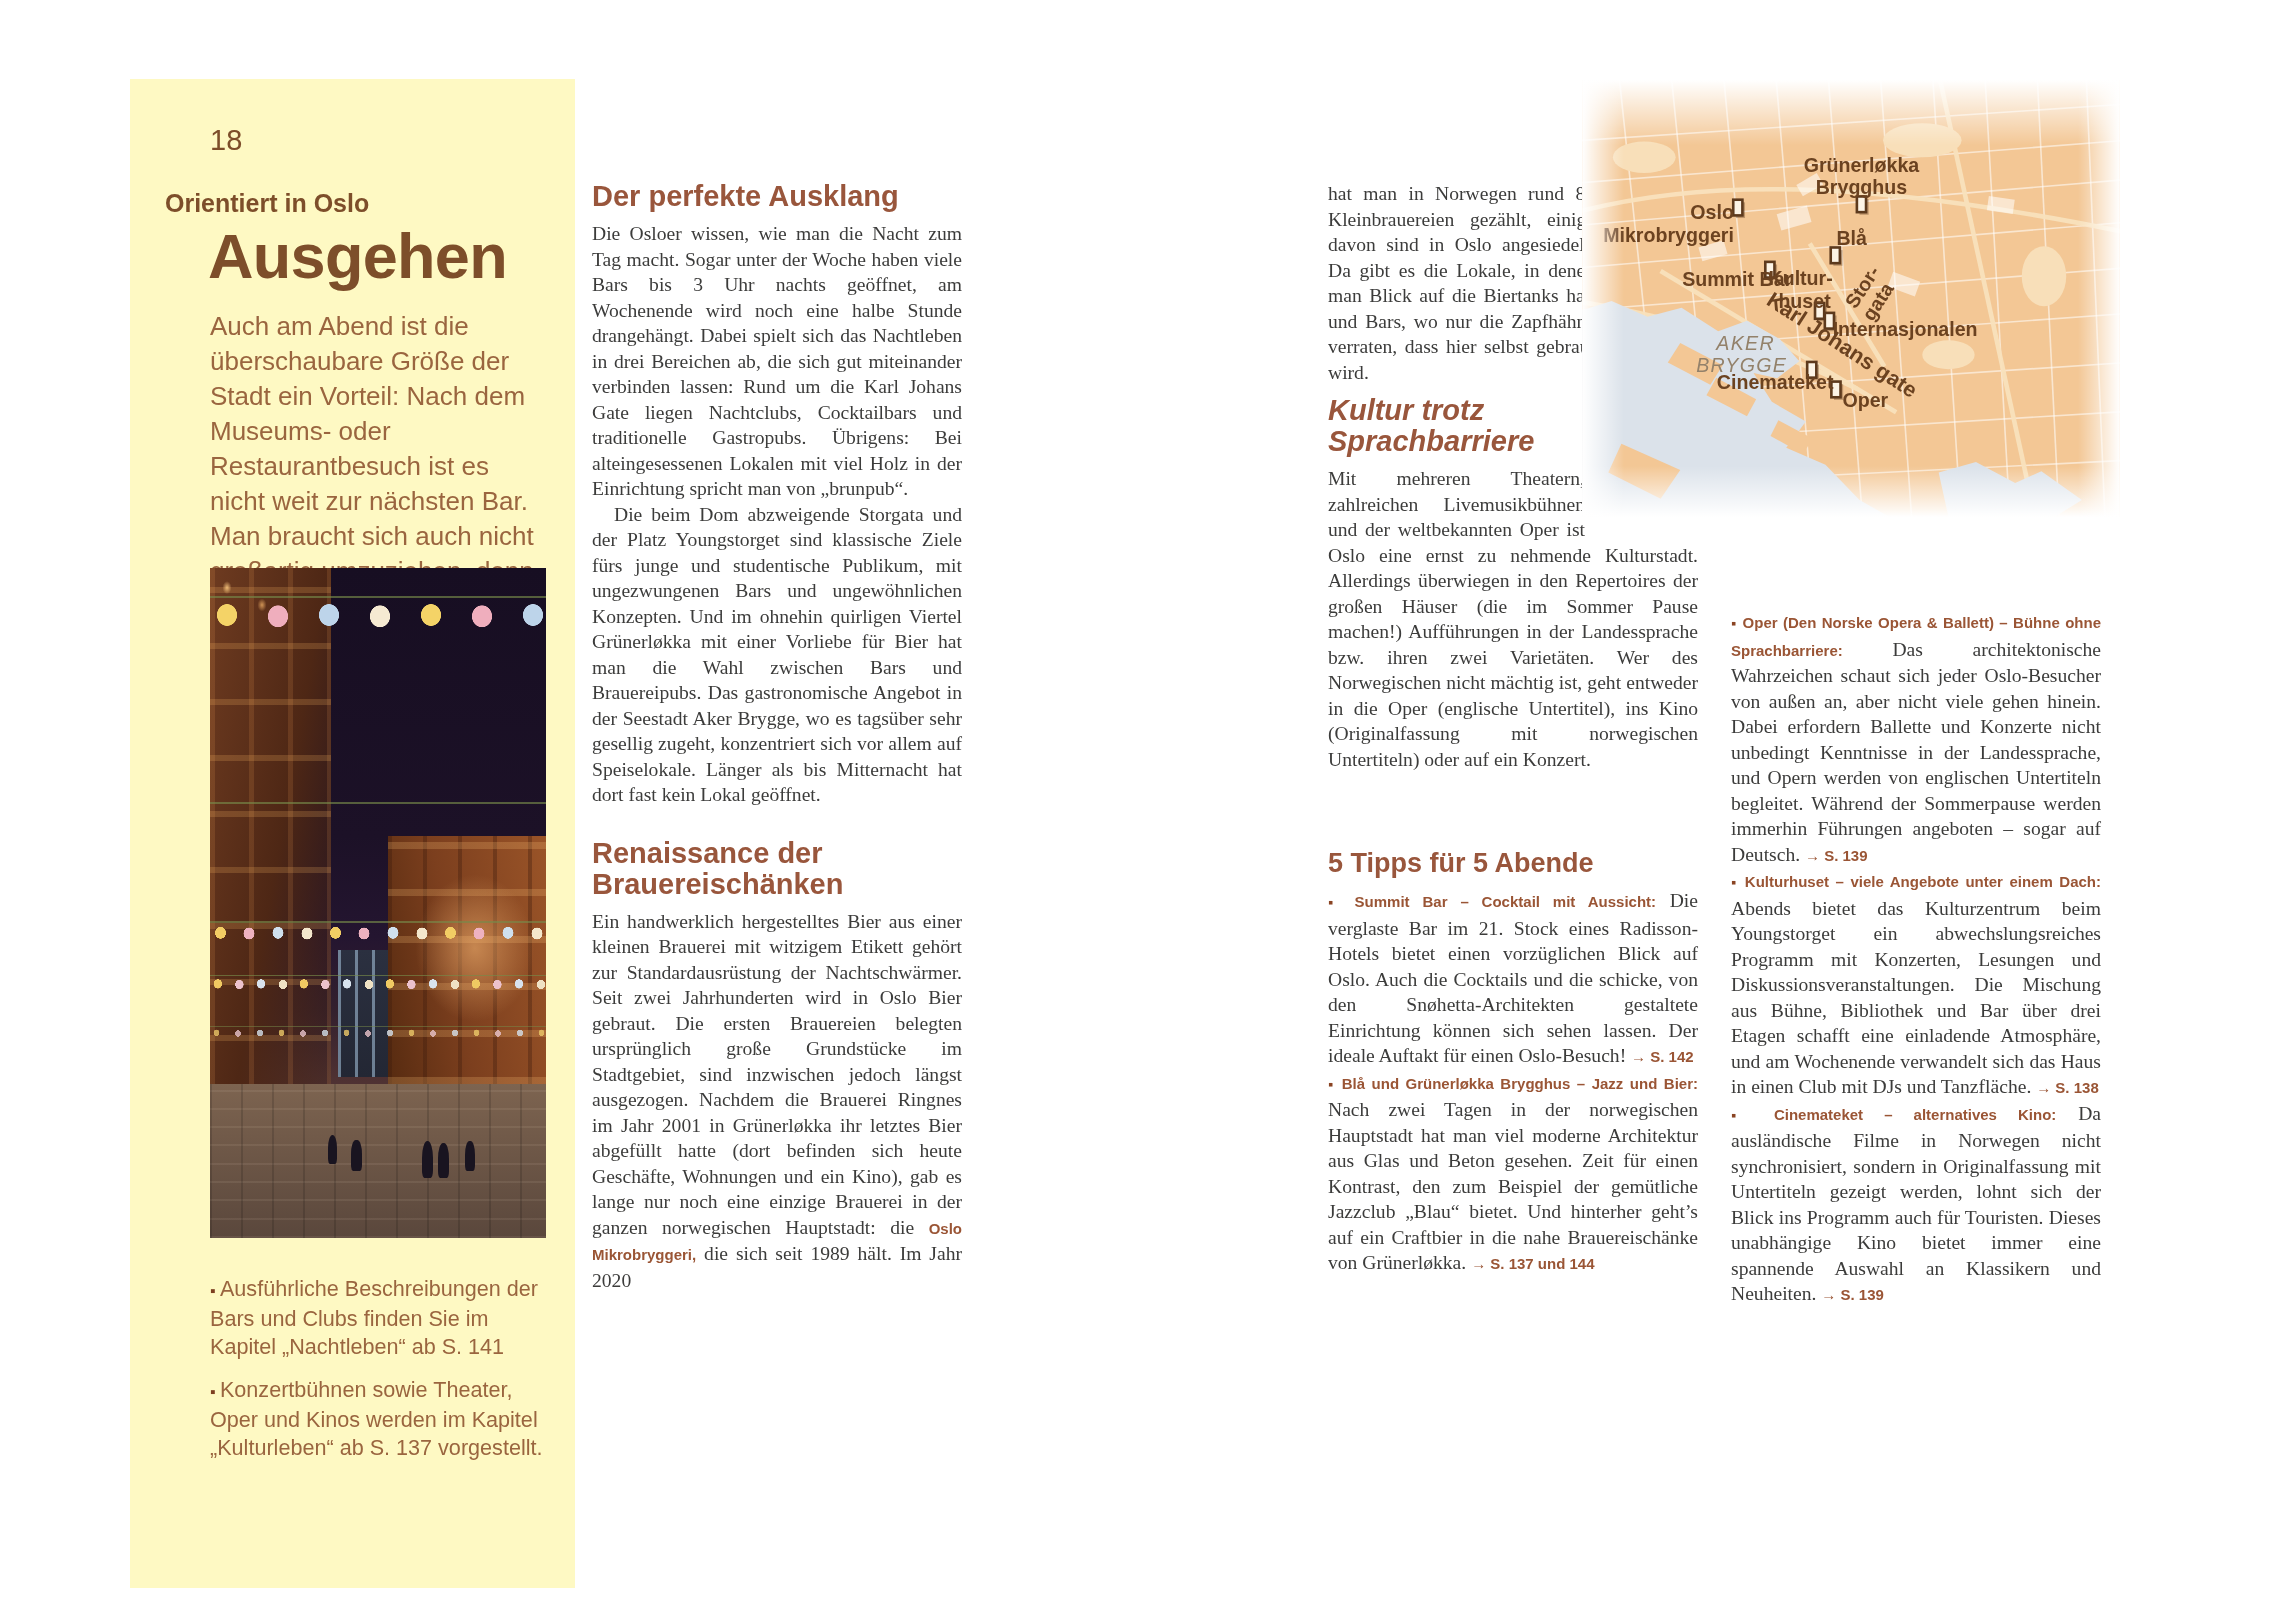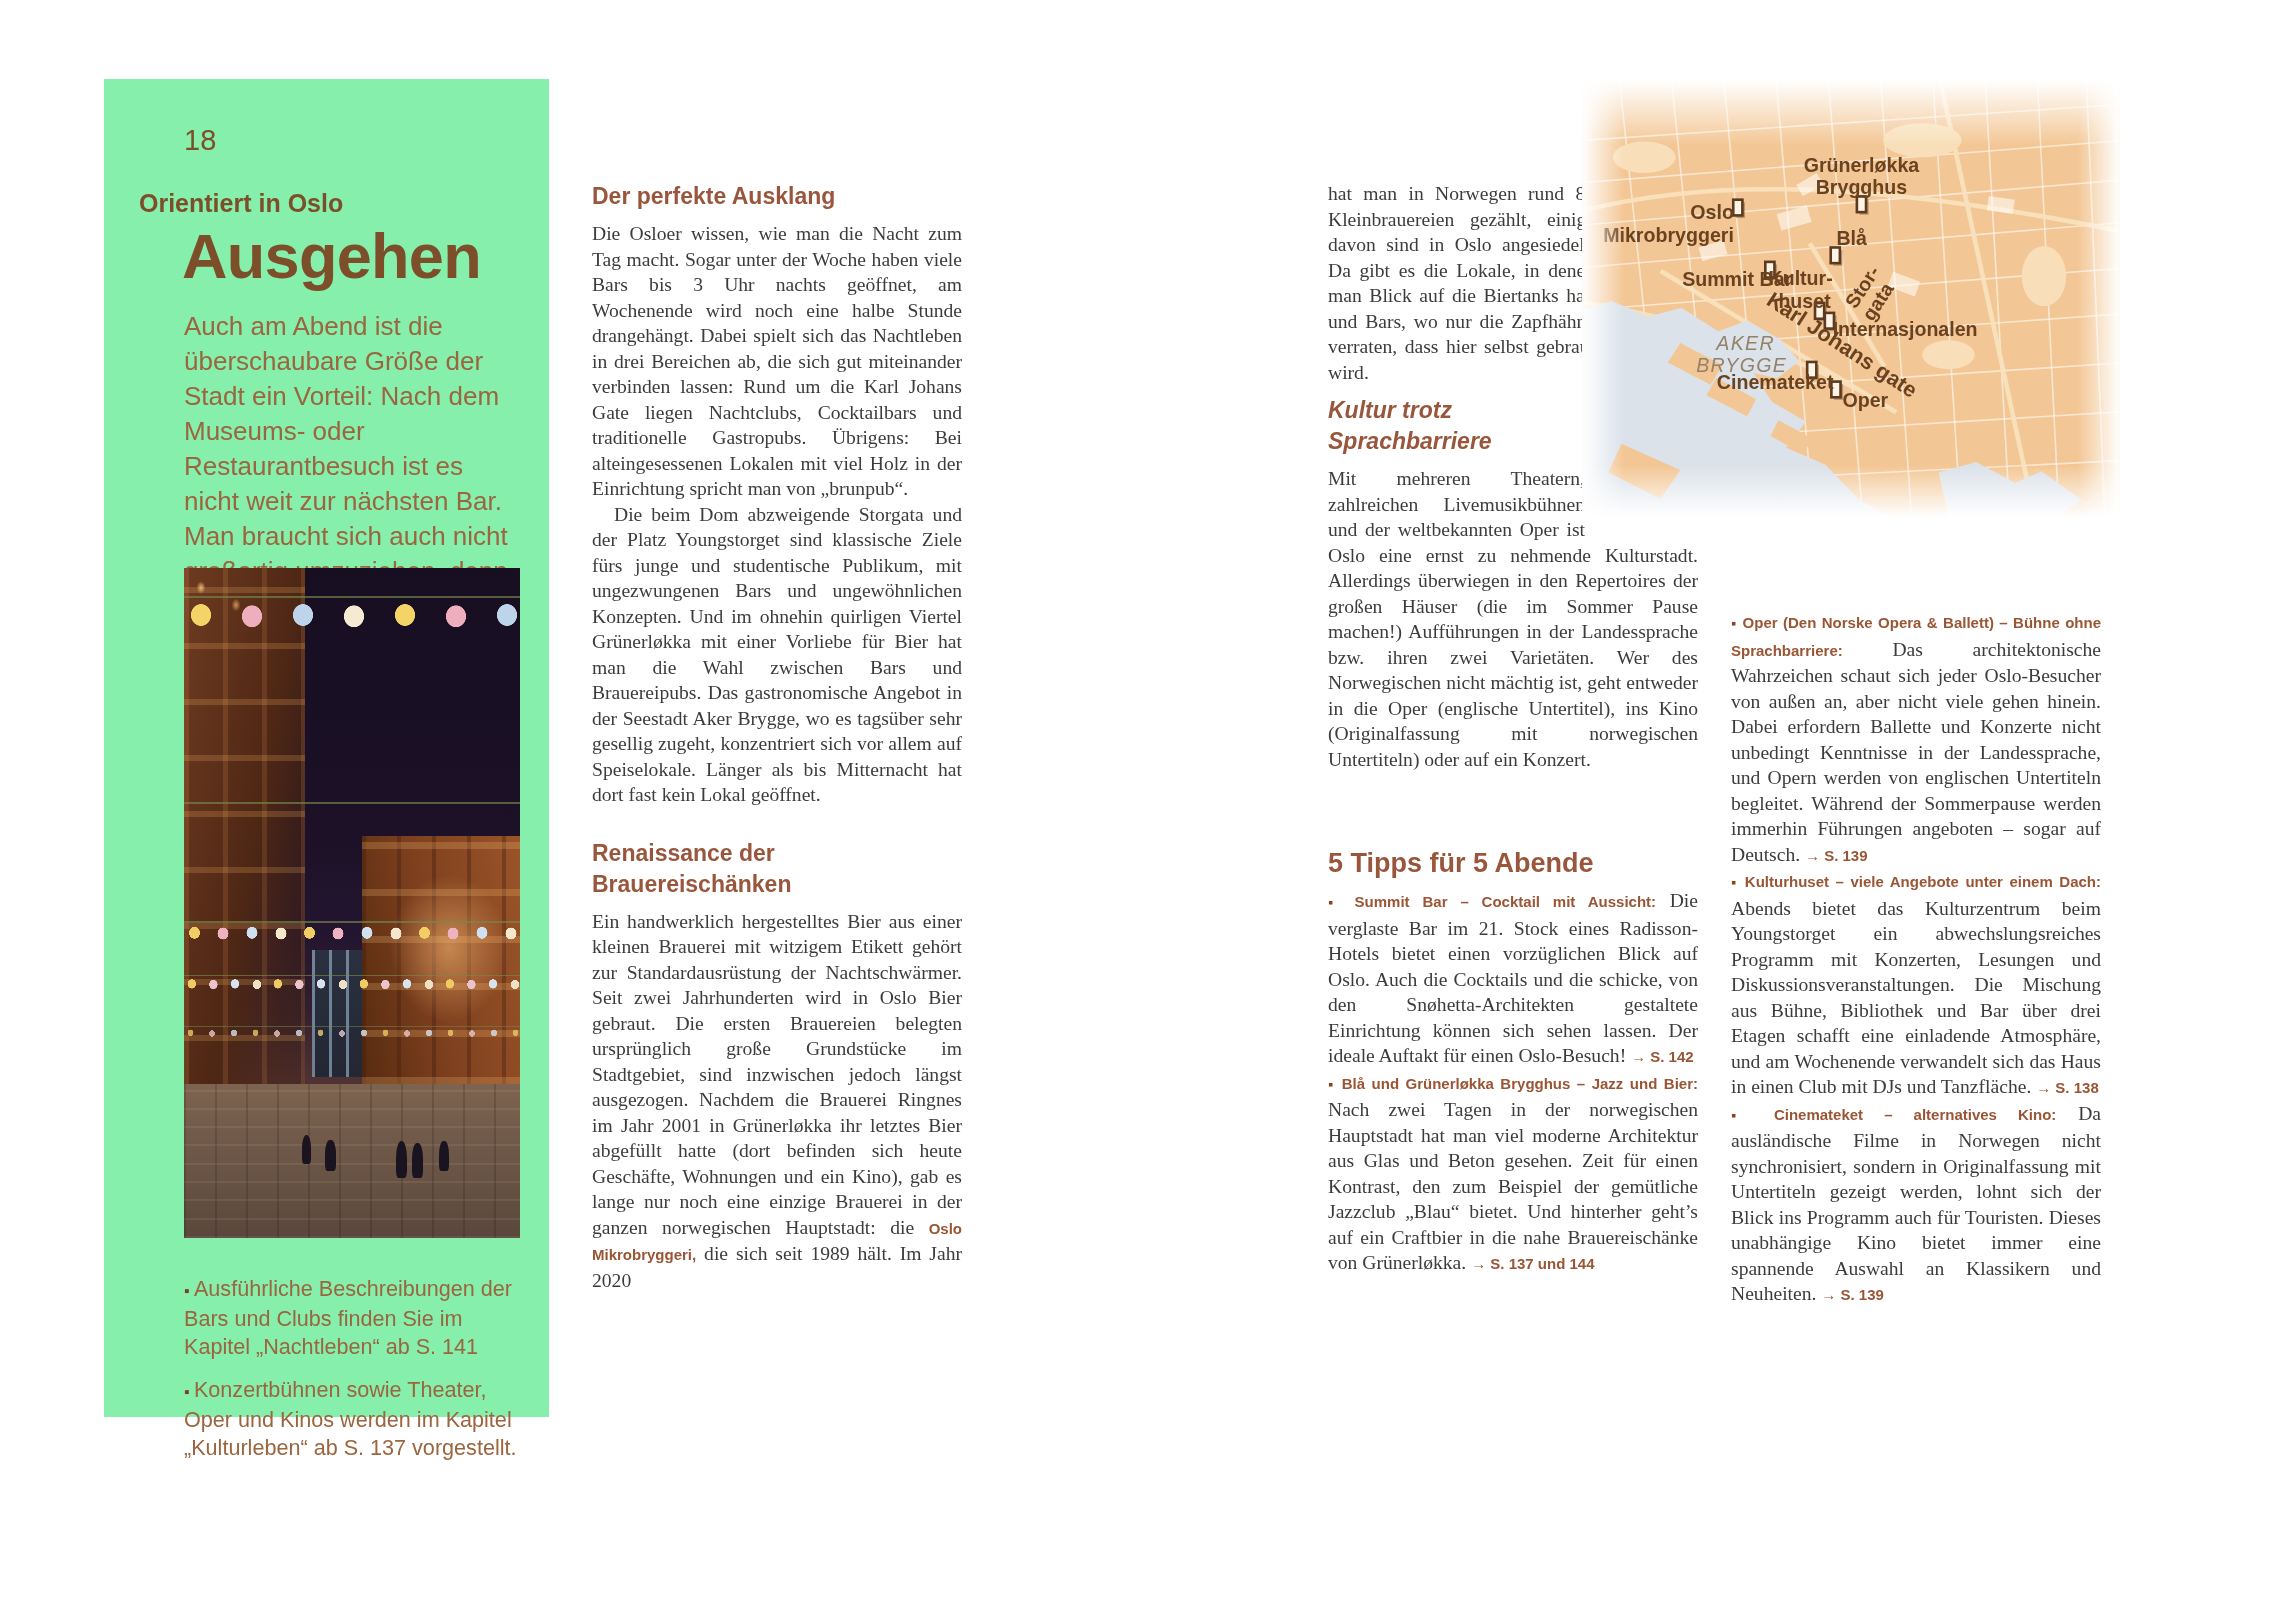--- a/index.html
+++ b/index.html
@@ -1,19 +1,19 @@
 <!DOCTYPE html>
 <html lang="de" style="font-size:10.5px"><head>
 <meta charset="utf-8">
 <style>
   html,body{margin:0;padding:0;}
   body{width:2295px;height:1623px;position:relative;background:#ffffff;overflow:hidden;}
 
   
-  .sidebar{position:absolute;left:104px;top:79px;width:445px;height:1338px;background:#86efac;}
+  .sidebar{position:absolute;left:130px;top:79px;width:445px;height:1509px;background:#fef9c3;}
   .pagenum{margin:47px 0 0 80px;font:400 29px/1 "Liberation Sans",sans-serif;color:#7d4e2a;}
   .kicker{margin:33px 0 0 35px;font:700 25px/1.2 "Liberation Sans",sans-serif;color:#7d4e2a;}
   .title{margin:5.2px 0 0 78px;font:700 63px/1.05 "Liberation Sans",sans-serif;color:#7d4e2a;letter-spacing:-0.7px;}
   .intro{margin:19.6px 24px 0 80px;font:400 26px/35px "Liberation Sans",sans-serif;color:#9a653f;}
   .note{position:absolute;left:80px;width:342px;font:400 21.6px/28px "Liberation Sans",sans-serif;color:#9a653f;margin:0;}
   .note::before{content:"▪ ";color:#7d3f20;font-size:15.7px;}
   .note.n1{top:1196px;}
   .note.n2{top:1297px;}
 
   
@@ -73,21 +73,21 @@
   .ped.p3{left:63%;bottom:9%;width:11.8px;height:37px;}
   .ped.p4{left:68%;bottom:9%;width:11px;height:35px;}
   .ped.p5{left:76%;bottom:10%;width:9.8px;height:30px;}
 
   
   .col{position:absolute;width:370px;font:400 19.6px/25.5px "Liberation Serif",serif;color:#3c3c3b;text-align:justify;}
   .col1{left:592px;top:181px;}
   .col2{left:1328px;top:181px;}
   .col3{left:1731px;top:609px;}
   .col p{margin:0;}
-  .h2{font-family:"Liberation Sans",sans-serif;font-weight:700;font-size:23px;line-height:31px;color:#99563c;margin:0 0 9.2px;text-align:left;}
+  .h2{font-family:"Liberation Sans",sans-serif;font-weight:700;font-size:29px;line-height:31px;color:#99563c;margin:0 0 9.2px;text-align:left;}
   .h2.second{margin-top:30px;width:308px;}
   .h2.kultur{margin-top:10px;width:216px;font-style:italic;}
   .h2.tips-h{margin-top:76px;font-size:27px;}
   .ind{text-indent:22px;}
   .narrow{margin-right:103px !important;}
   .map-notch{float:right;width:113px;height:58px;}
   .hl,.lbl,.ref{font-family:"Liberation Sans",sans-serif;font-weight:700;color:#9a5535;font-size:15px;}
   .ref{white-space:nowrap;}
   .tip{margin:0;}
   .tip .lbl::before{content:"▪ ";color:#8a4423;font-size:14.4px;}

